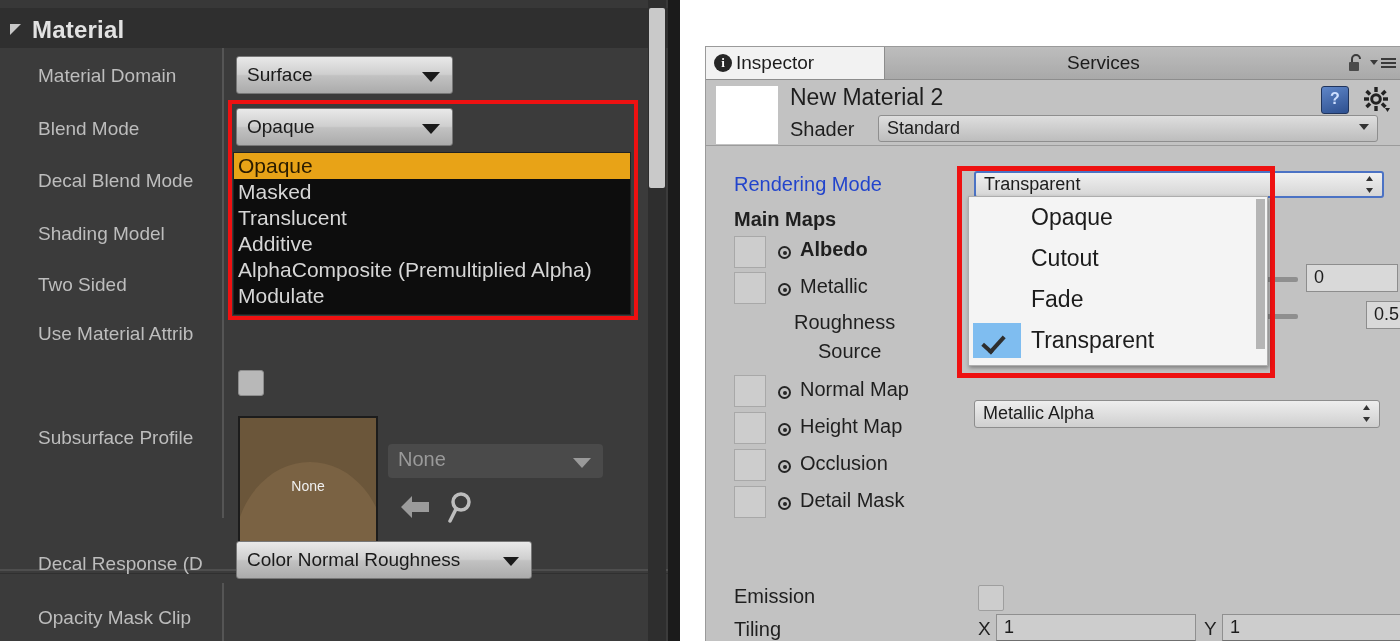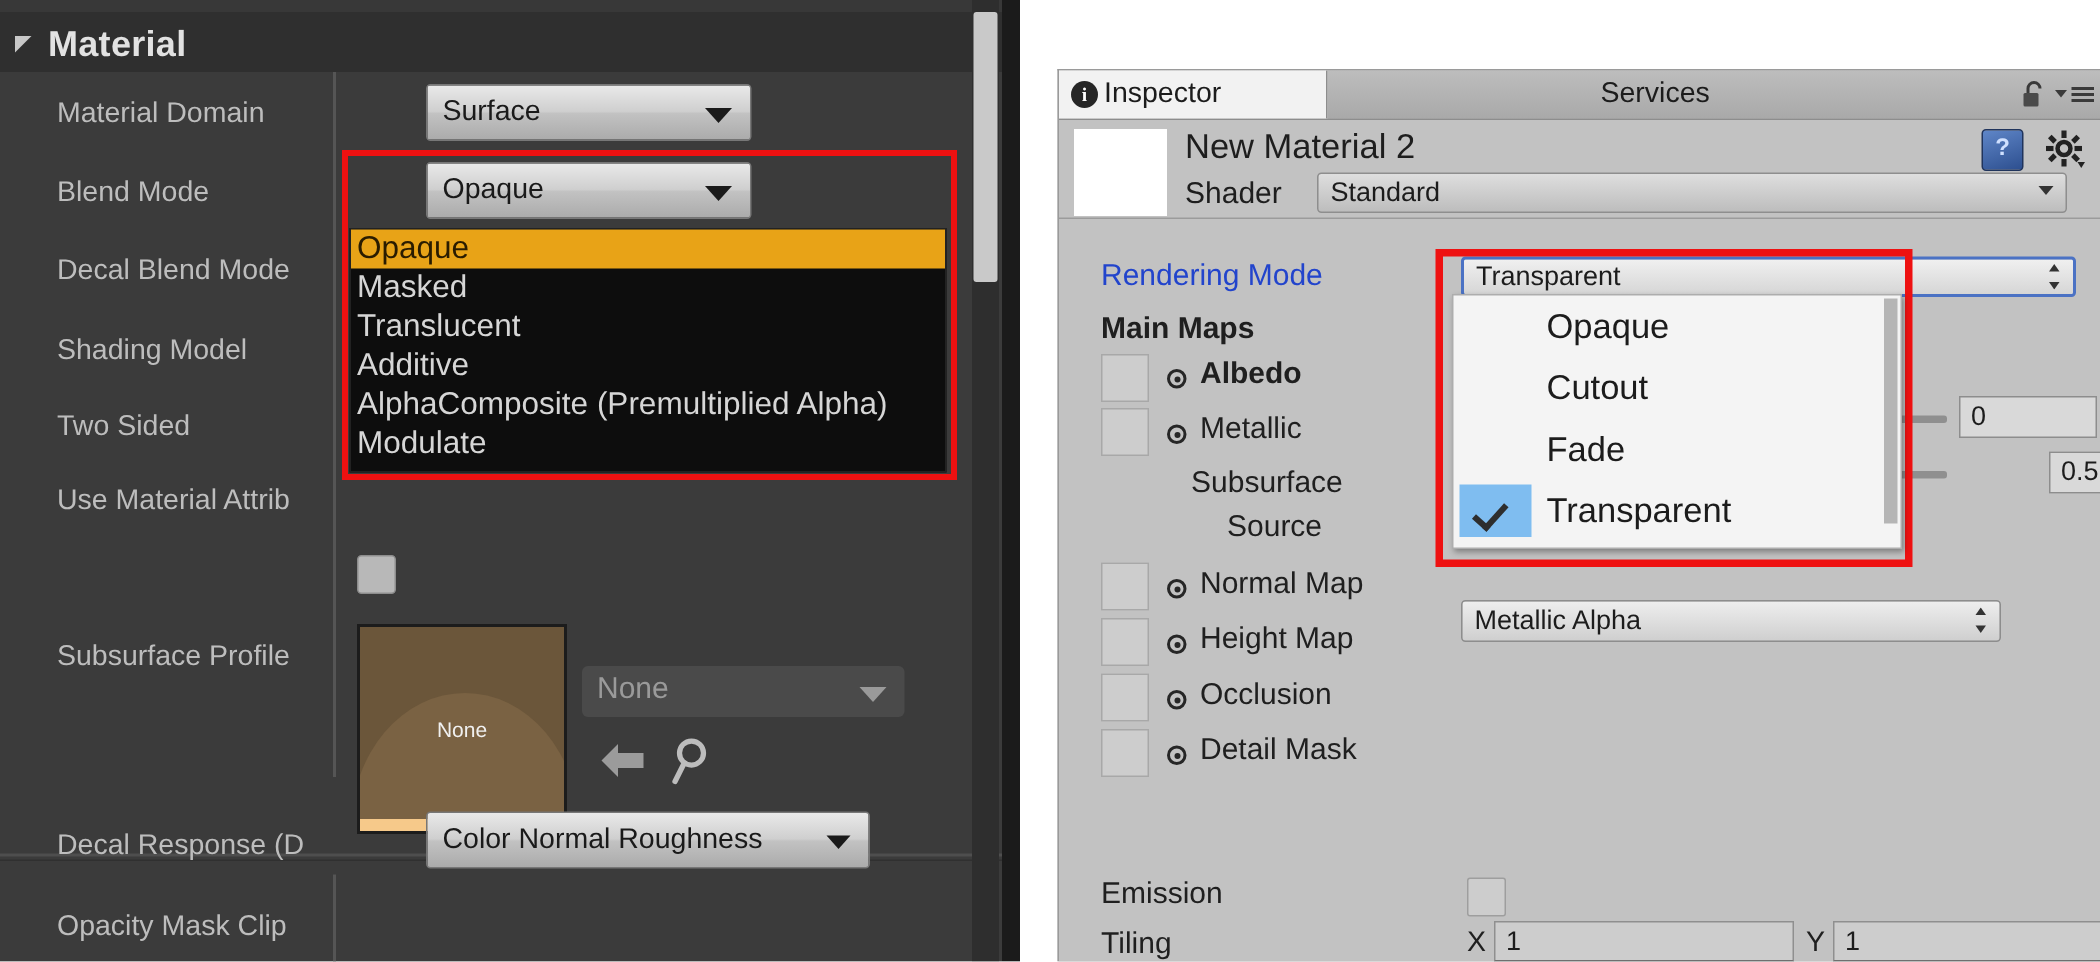--- a/index.html
+++ b/index.html
@@ -17,21 +17,21 @@
   #ue-body{position:absolute;left:0;top:48px;width:668px;height:593px;background:#3b3b3b;}
   .ue-split{position:absolute;left:222px;top:0;width:2px;height:470px;background:#555;}
   .ue-split2{position:absolute;left:222px;top:535px;width:2px;height:106px;background:#555;}
   .ue-hr{position:absolute;left:0px;top:521px;width:668px;height:2px;background:#4e4e4e;}
   .ue-hr2{position:absolute;left:0px;top:525px;width:668px;height:1px;background:#303030;}
 
   .ue-label{position:absolute;color:#bdbdbd;font-size:19px;white-space:nowrap;}
 
   .ue-combo{position:absolute;border:1px solid #777;border-radius:3px;
       background:linear-gradient(180deg,#e9e9e9 0%,#cfcfcf 48%,#c2c2c2 52%,#ababab 100%);
-      color:#1a1a1a;font-size:19px;box-sizing:border-box;margin-left:48px;}
+      color:#1a1a1a;font-size:19px;box-sizing:border-box;}
   .ue-combo .ctext{position:absolute;left:10px;top:50%;transform:translateY(-50%);white-space:nowrap;}
   .ue-combo .carrow{position:absolute;right:12px;top:50%;margin-top:-3px;width:0;height:0;
       border-left:9px solid transparent;border-right:9px solid transparent;border-top:10px solid #1a1a1a;}
 
   #ue-redbox{position:absolute;left:228px;top:100px;width:410px;height:220px;
       border:4px solid #ee1111;box-sizing:border-box;}
   #ue-droplist{position:absolute;left:233px;top:152px;width:398px;height:163px;background:#0d0d0d;border:1px solid #222;box-sizing:border-box;}
   .dl-item{position:relative;height:26px;line-height:26px;padding-left:4px;color:#d6d6d6;font-size:21px;white-space:nowrap;}
   .dl-item.sel{background:#e8a317;color:#2a1c00;}
 
@@ -85,21 +85,21 @@
   .u-lbl.bold{font-weight:bold;}
   .u-box{position:absolute;width:32px;height:32px;background:#cdcdcd;border:1px solid #a8a8a8;box-sizing:border-box;}
   .u-dot{position:absolute;width:13px;height:13px;border:2px solid #262626;border-radius:50%;box-sizing:border-box;}
   .u-dot:after{content:"";position:absolute;left:2.5px;top:2.5px;width:4px;height:4px;background:#262626;border-radius:50%;}
 
   #u-rendercombo{position:absolute;left:268px;top:25px;width:410px;height:27px;
      background:linear-gradient(180deg,#f0f0f0,#d6d6d6);border:2px solid #4b72c4;border-radius:3px;box-sizing:border-box;}
   #u-rendercombo .rtext{position:absolute;left:8px;top:1px;font-size:18px;color:#1c1c1c;}
   #u-rendercombo .updown{position:absolute;right:8px;top:3px;width:9px;height:17px;}
 
-  #u-metalcombo{position:absolute;left:268px;top:254px;width:360px;height:28px;
+  #u-metalcombo{position:absolute;left:268px;top:254px;width:406px;height:28px;
      background:linear-gradient(180deg,#eeeeee,#cfcfcf);border:1px solid #8d8d8d;border-radius:3px;box-sizing:border-box;}
   #u-metalcombo .mtext{position:absolute;left:8px;top:2px;font-size:18px;color:#1c1c1c;}
   #u-metalcombo .updown{position:absolute;right:8px;top:4px;width:9px;height:17px;}
 
   .u-slider-track{position:absolute;height:5px;background:#8f8f8f;border-radius:2px;}
   .u-slider-knob{position:absolute;width:10px;height:12px;background:#6c6c6c;border-radius:2px;}
   .u-num{position:absolute;height:28px;background:#d9d9d9;border:1px solid #8d8d8d;box-sizing:border-box;}
   .u-num span{position:absolute;left:7px;top:2px;font-size:18px;color:#1c1c1c;}
 
   #u-emitbox{position:absolute;left:272px;top:439px;width:26px;height:26px;background:#cdcdcd;border:1px solid #9e9e9e;border-radius:2px;box-sizing:border-box;}
@@ -259,21 +259,21 @@
       <div class="u-lbl bold" style="left:28px;top:62px;">Main Maps</div>
 
       <div class="u-box" style="left:28px;top:90px;"></div>
       <div class="u-dot" style="left:72px;top:100px;"></div>
       <div class="u-lbl" style="left:94px;top:92px;font-weight:bold;">Albedo</div>
 
       <div class="u-box" style="left:28px;top:126px;"></div>
       <div class="u-dot" style="left:72px;top:137px;"></div>
       <div class="u-lbl" style="left:94px;top:129px;">Metallic</div>
 
-      <div class="u-lbl" style="left:88px;top:165px;">Subsurface</div>
+      <div class="u-lbl" style="left:88px;top:165px;">Roughness</div>
       <div class="u-lbl" style="left:112px;top:194px;text-align:center;">Source</div>
 
       <div class="u-box" style="left:28px;top:229px;"></div>
       <div class="u-dot" style="left:72px;top:240px;"></div>
       <div class="u-lbl" style="left:94px;top:232px;">Normal Map</div>
 
       <div class="u-box" style="left:28px;top:266px;"></div>
       <div class="u-dot" style="left:72px;top:277px;"></div>
       <div class="u-lbl" style="left:94px;top:269px;">Height Map</div>
 

